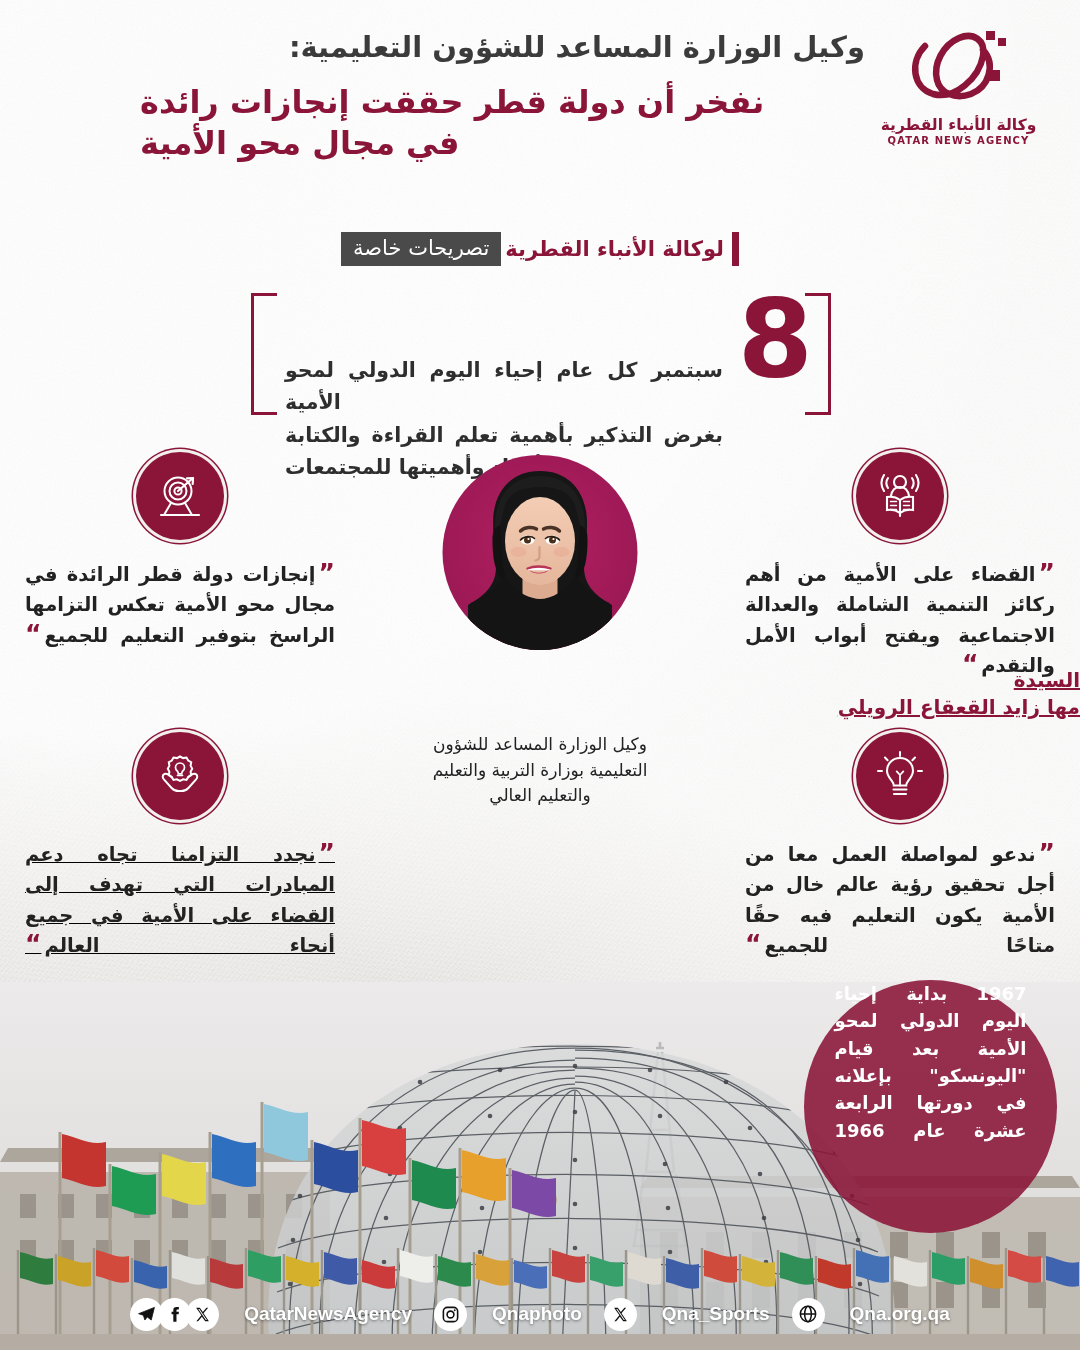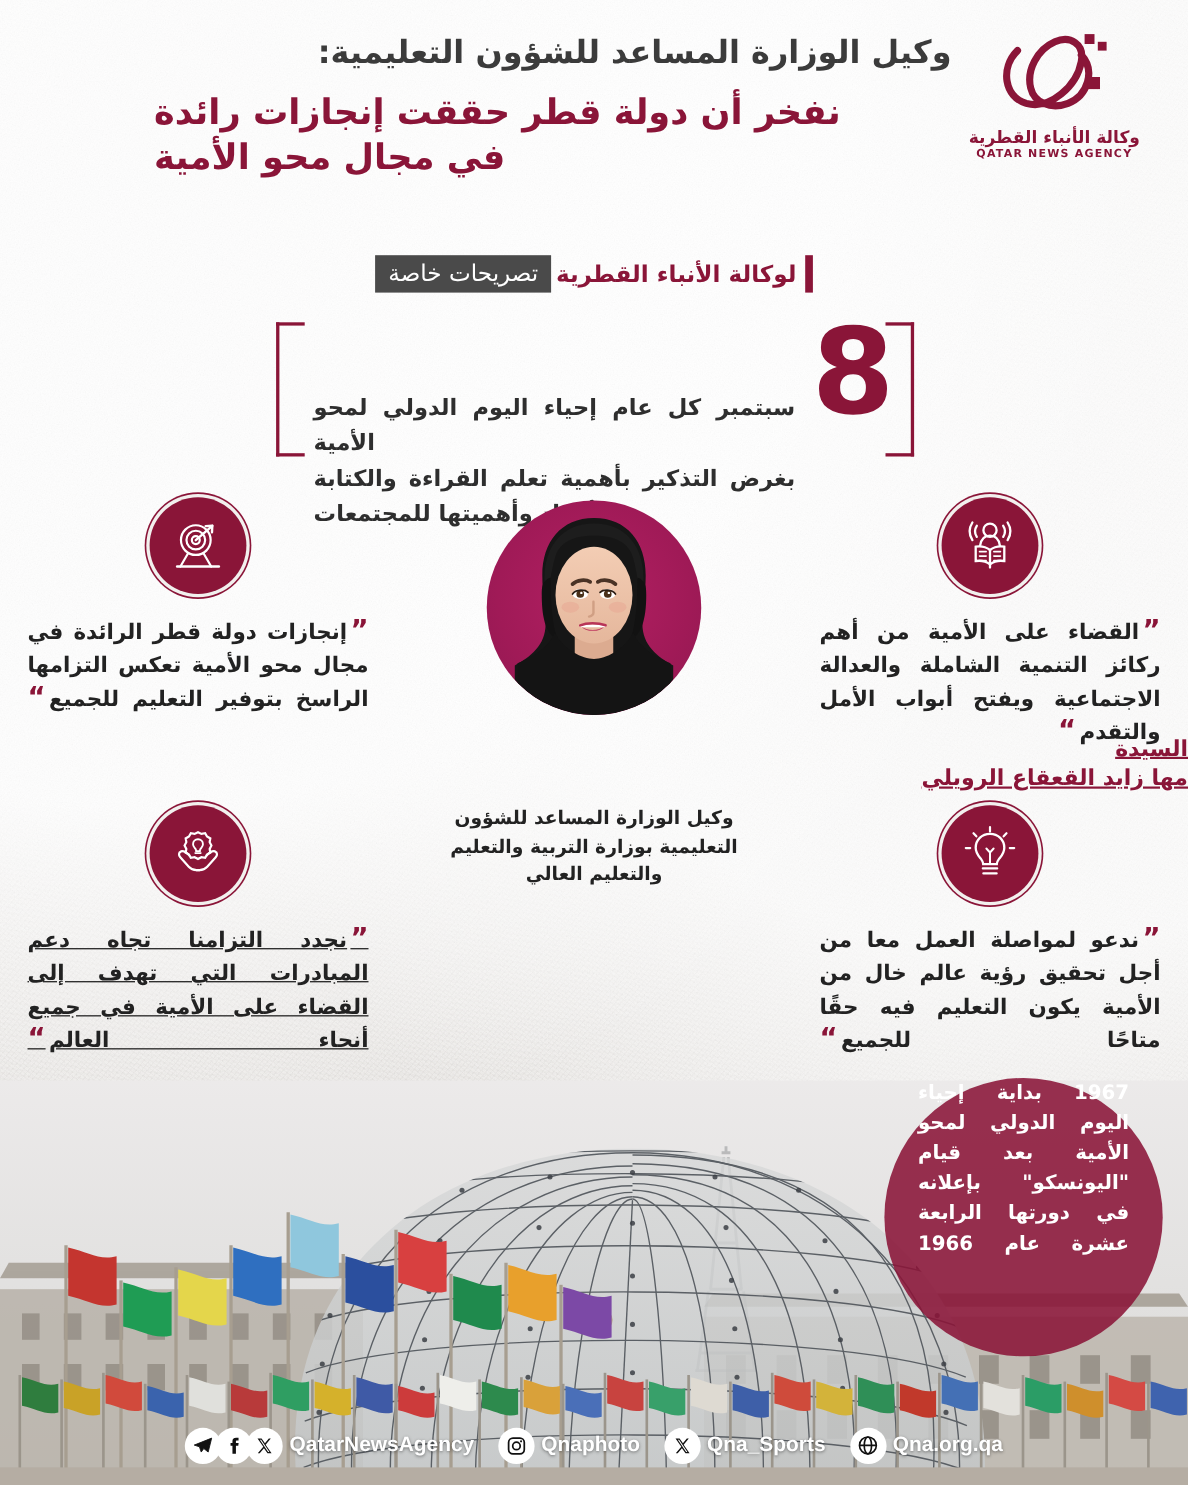--- a/index.html
+++ b/index.html
@@ -110,21 +110,21 @@
     overflow:hidden;
   }
   .person-name {
     position:absolute; left:0; right:0; top:667px;
     text-align:right; font-size:20px; font-weight:bold; color:#8A1538;
     line-height:1.35;
     text-decoration:underline;
   }
   .person-role {
     position:absolute; left:290px; right:290px; top:732px;
-    text-align:center; font-size:17px; font-weight:bold; color:#222;
+    text-align:center; font-size:17px; font-weight:normal; color:#222;
     line-height:1.5;
   }
 
   
   .photo { position:absolute; left:0; right:0; bottom:0; height:368px; overflow:hidden; }
   .photo svg { position:absolute; inset:0; }
 
   
   .circle1967 {
     position:absolute; right:23px; bottom:117px;
@@ -145,21 +145,21 @@
     gap:0px;
   }
   .sgroup { display:flex; align-items:center; margin:0 11px; }
   .sicon {
     width:33px; height:33px; border-radius:50%; background:#fff;
     display:flex; align-items:center; justify-content:center;
     margin-right:-5px; position:relative;
   }
   .sicon:last-of-type { margin-right:0; }
   .shandle {
-    color:#fff; font-size:19px; font-weight:600; margin-left:6px;
+    color:#fff; font-size:19px; font-weight:600; margin-left:25px;
     text-shadow:0 1px 3px rgba(0,0,0,.45);
     font-family:"Liberation Sans",sans-serif;
   }
 </style>
 </head>
 <body>
 
 <div id="page">
 
   <svg id="grain" width="1080" height="1350">

